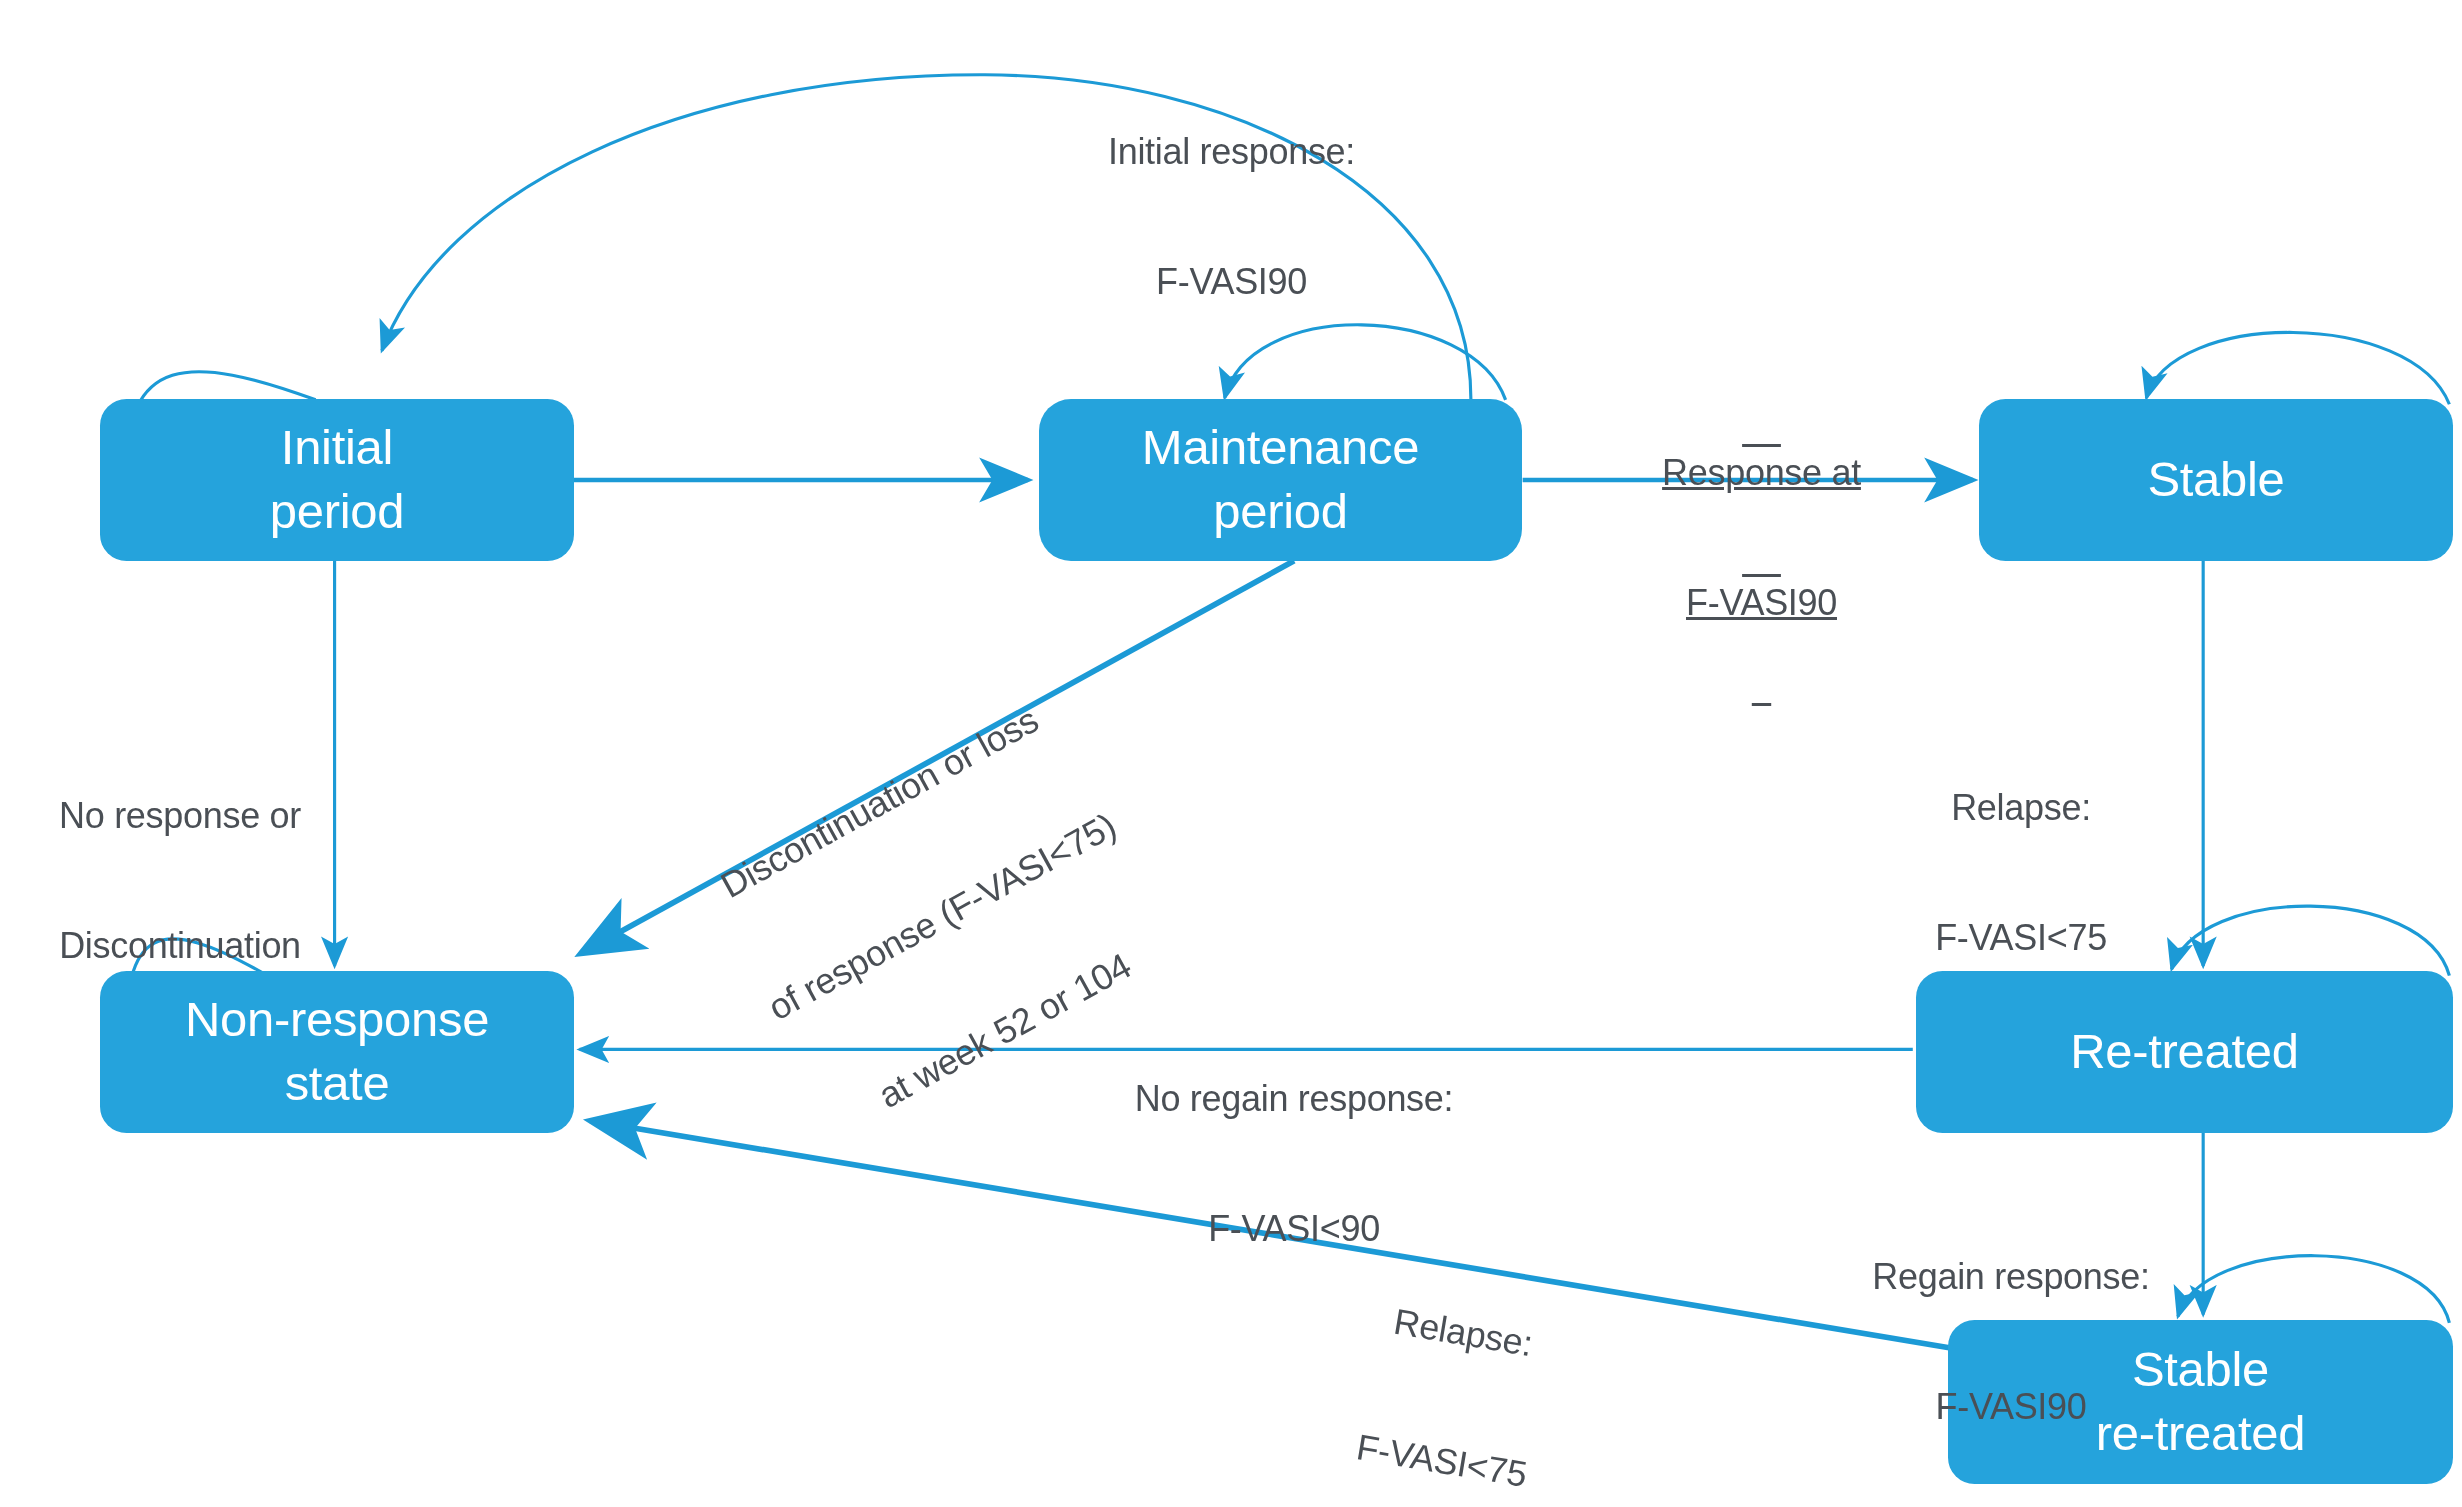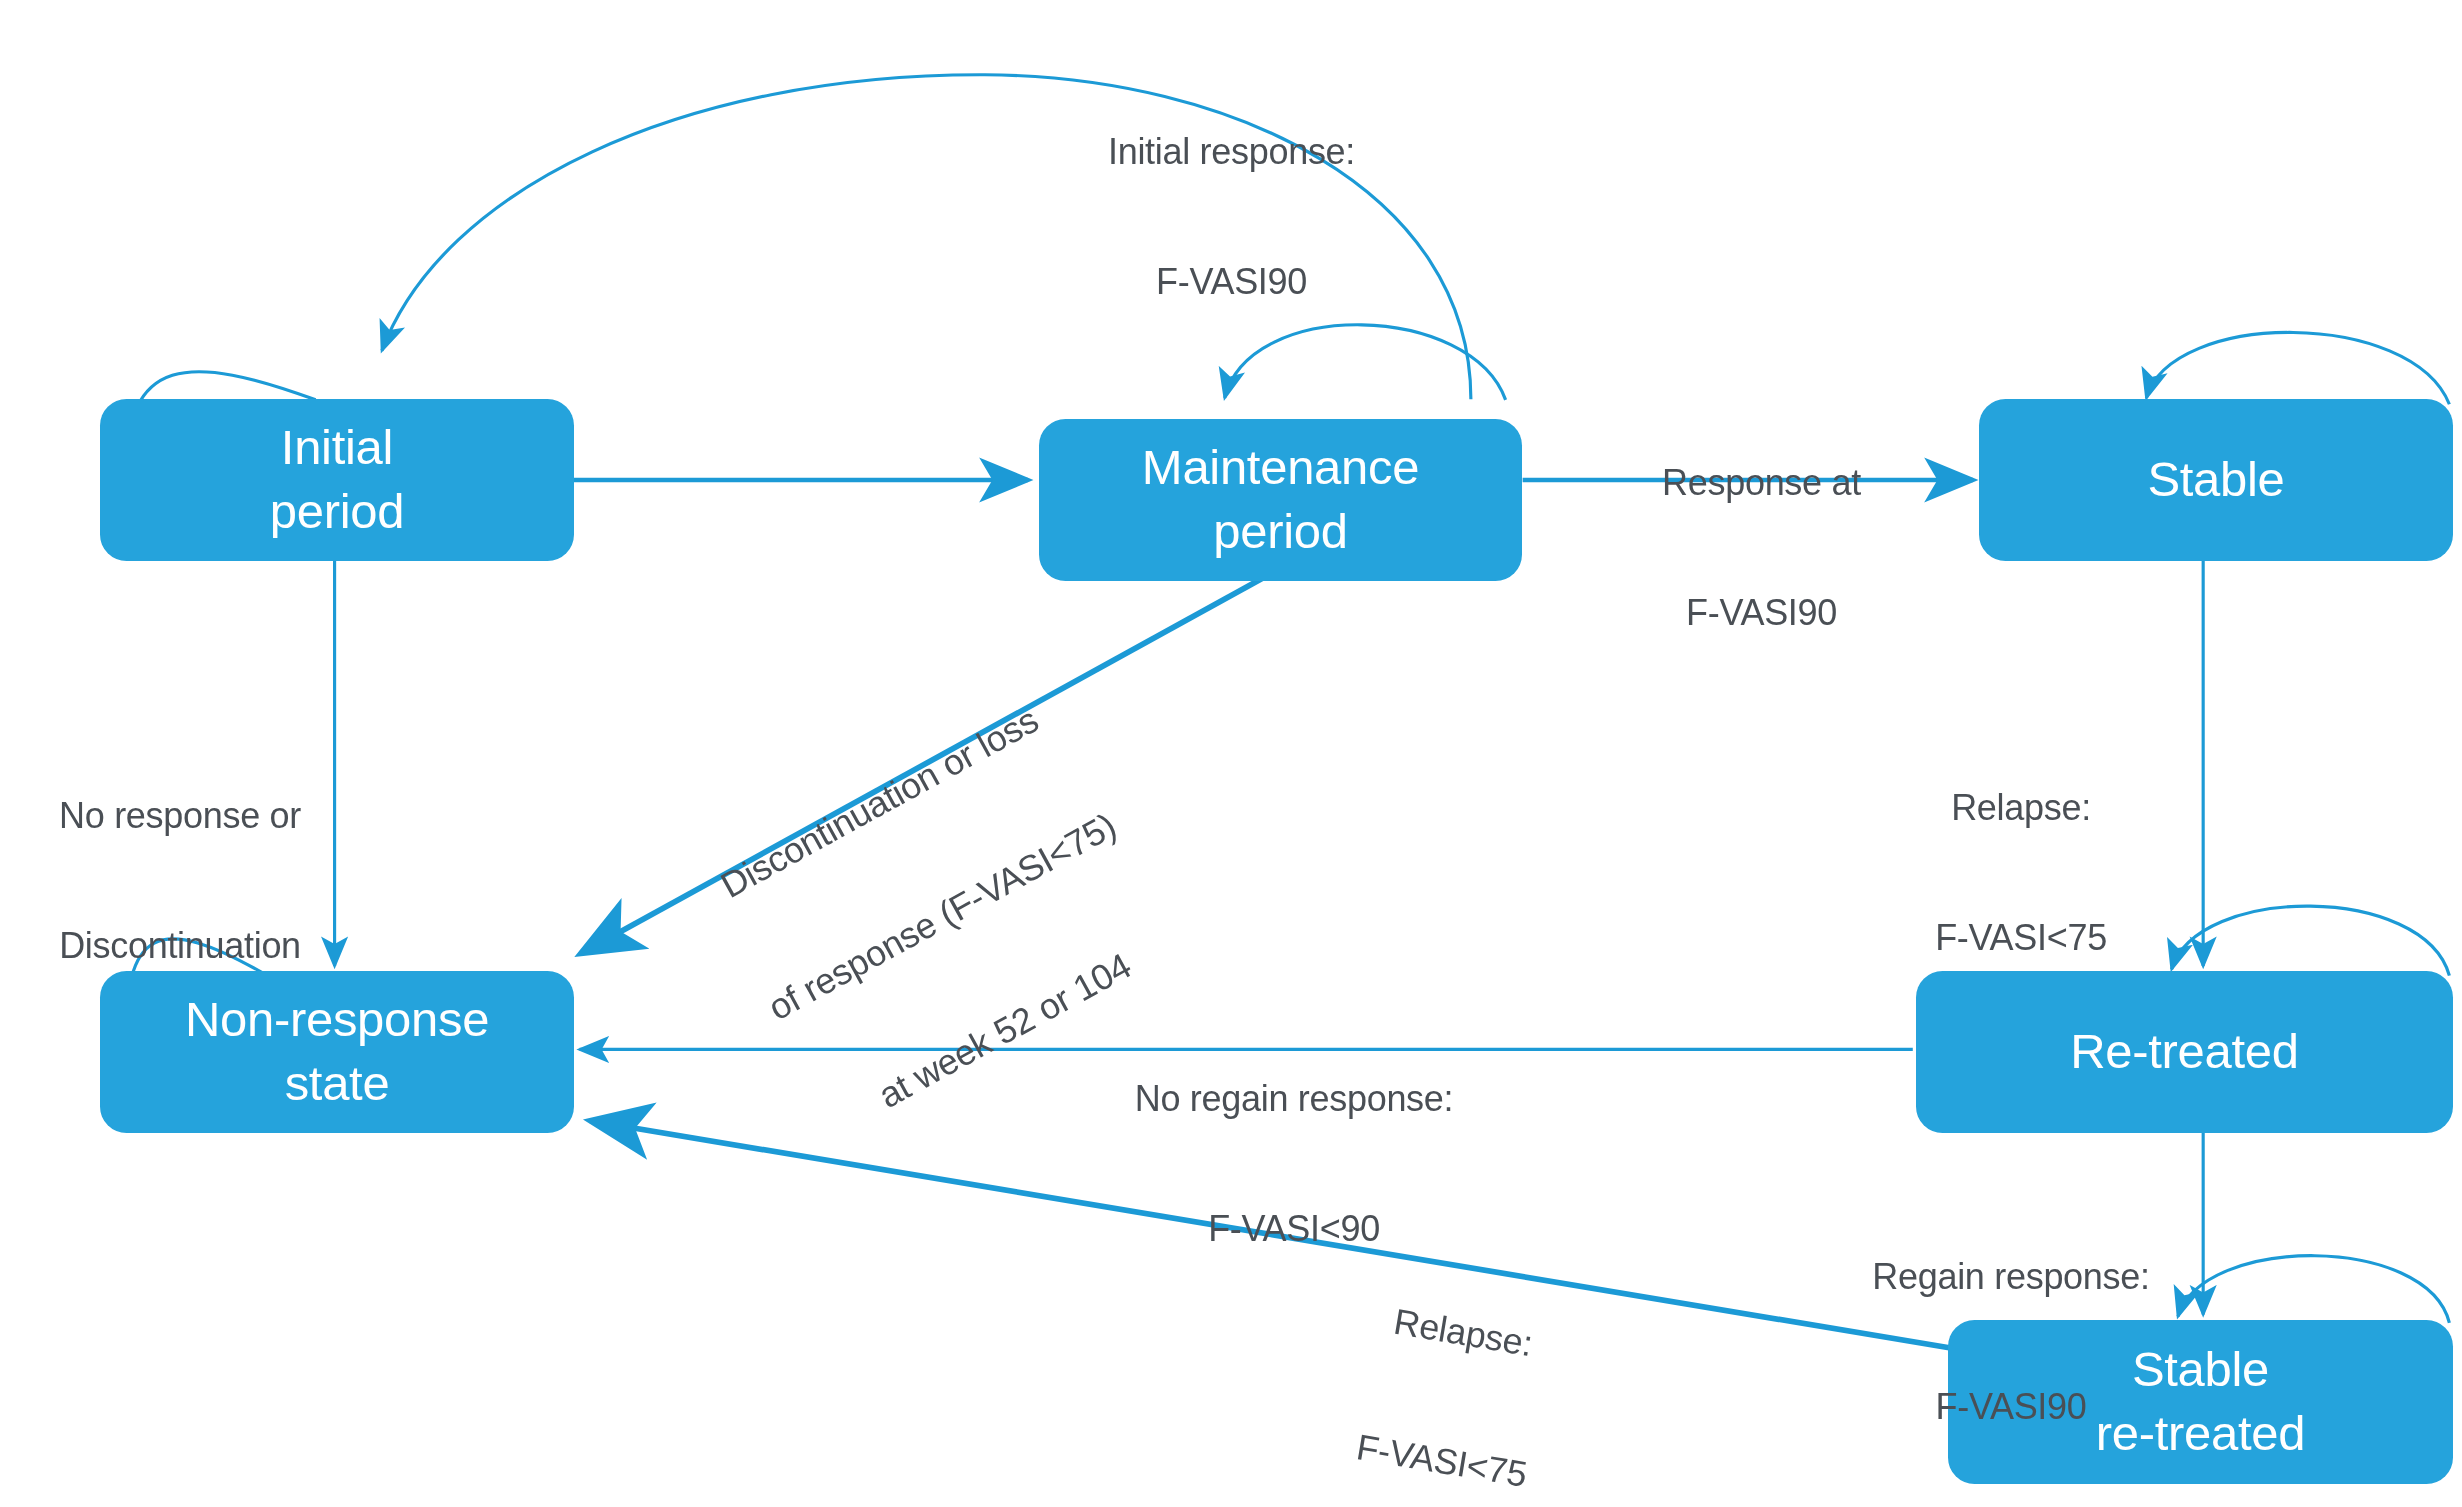--- a/index.html
+++ b/index.html
@@ -101,21 +101,21 @@
     <path d="M 3880 2095 C 3845 1955 3490 1955 3450 2085" fill="none" stroke="#1C9AD6" stroke-width="5" marker-end="url(#ah)"></path>
 
     <line x1="3090" y1="2135" x2="935" y2="1775" stroke="#1C9AD6" stroke-width="9" marker-end="url(#ahT)"></line>
   </svg>
 
   <div class="node" style="left:100px;  top:399px;  width:474px; height:162px;">
     <span class="ln">Initial</span>
     <span class="ln">period</span>
   </div>
 
-  <div class="node" style="left:1039px; top:419px;  width:483px; height:162px;">
+  <div class="node" style="left:1039px; top:399px;  width:483px; height:162px;border-radius:32px;">
     <span class="ln">Maintenance</span>
     <span class="ln">period</span>
   </div>
 
   <div class="node" style="left:1979px; top:399px;  width:474px; height:162px;">
     <span class="ln">Stable</span>
   </div>
 
   <div class="node" style="left:100px;  top:971px; width:474px; height:162px;text-align:right;">
     <span class="ln">Non-response</span>
@@ -130,21 +130,21 @@
     <span class="ln">Stable</span>
     <span class="ln">re-treated</span>
   </div>
 
   <div class="edge-label" style="left:979px; top:44px; width:505px;">
     <span class="ln">Initial response:</span>
     <span class="ln">F-VASI90</span>
   </div>
 
 
-  <div class="edge-label" style="left:1566px; top:375px; width:391px;">
+  <div class="edge-label" style="left:1566px; top:365px; width:391px;text-decoration:underline;">
     <span class="ln">Response at</span>
     <span class="ln">F-VASI90</span>
   </div>
 
   <div class="edge-label" style="left:16px; top:708px; width:328px;">
     <span class="ln">No response or</span>
     <span class="ln">Discontinuation</span>
   </div>
 
   <div class="edge-label rot" style="left:639px; top:679px; width:606px; transform:rotate(-28.8deg);">

